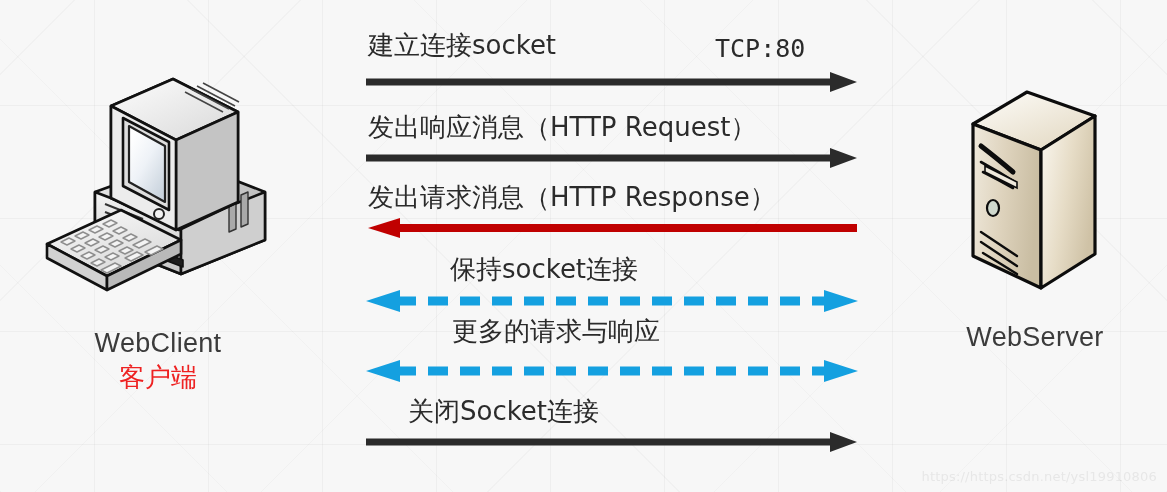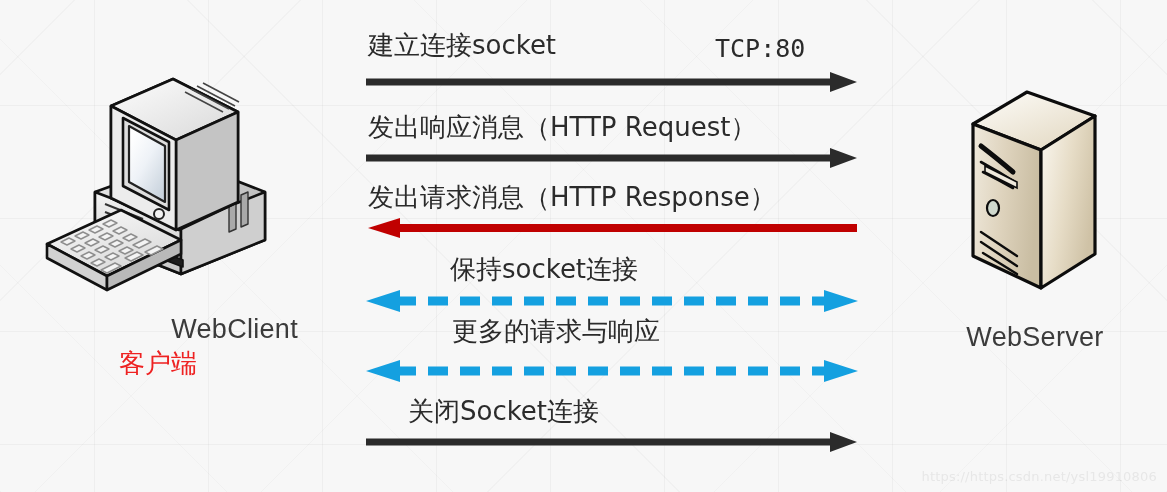--- a/index.html
+++ b/index.html
@@ -32,21 +32,21 @@
 
   .node-label-en{
     font-size:27px;color:#3b3b3b;letter-spacing:.3px;
     line-height:1.18;margin-top:4px;white-space:nowrap;
   }
   .node-label-cn{
     font-size:26px;color:#ee2222;line-height:1.2;
     margin-top:2px;white-space:nowrap;
     font-family:"DejaVu Sans","Liberation Sans",sans-serif;
   }
-  #client-node .node-label-en{margin-top:10px;text-align:right;}
+  #client-node .node-label-en{margin-top:24px;}
   #server-node .node-label-en{}
 
   
   #flow{position:absolute;left:360px;top:0;width:512px;height:363px;}
   .msg-row{position:absolute;left:0;width:512px;}
   .msg-label{
     position:absolute;white-space:nowrap;
     font-size:26px;color:#2b2b2b;line-height:1;
     font-family:"DejaVu Sans","Liberation Sans",sans-serif;
   }

